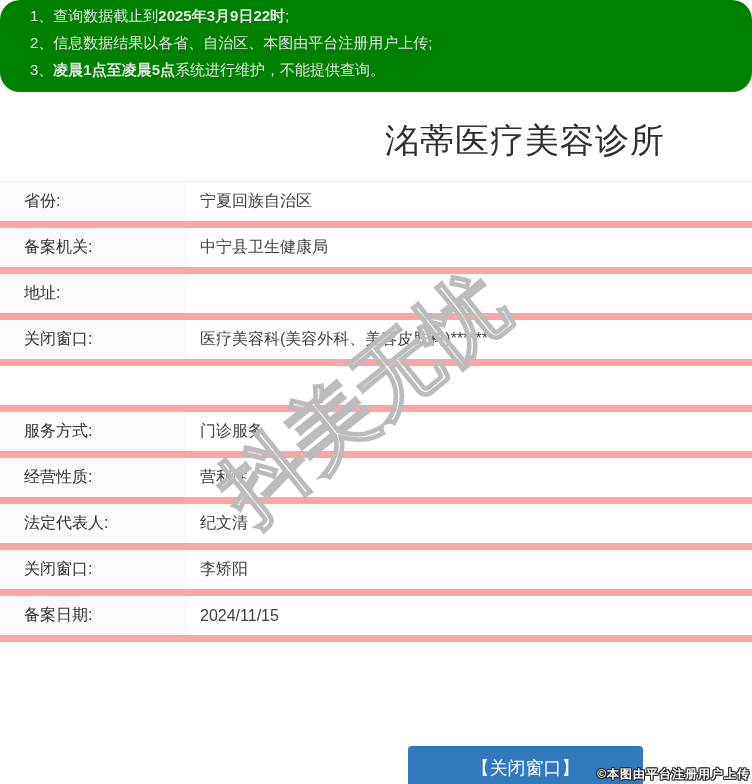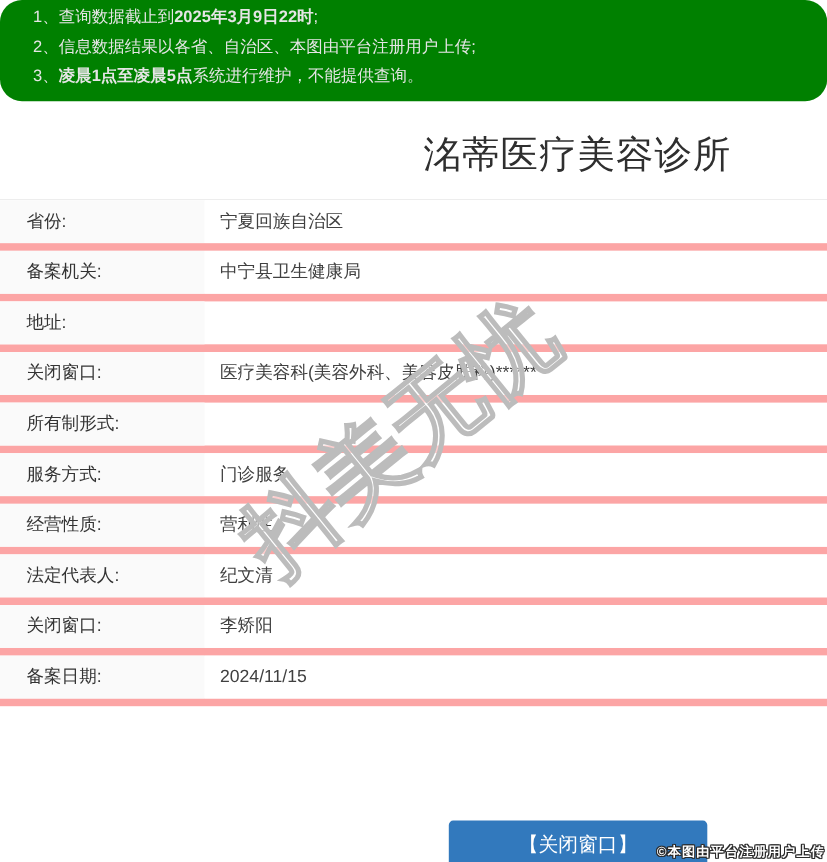--- a/index.html
+++ b/index.html
@@ -135,21 +135,20 @@
     <div class="info-value">中宁县卫生健康局</div>
   </div>
   <div class="info-row">
     <div class="info-label">地址:</div>
   </div>
   <div class="info-row">
     <div class="info-label">关闭窗口:</div>
     <div class="info-value">医疗美容科(美容外科、美容皮肤科)******</div>
   </div>
   <div class="info-row">
-    <div class="info-label">所有制形式:</div>
   </div>
   <div class="info-row">
     <div class="info-label">服务方式:</div>
     <div class="info-value">门诊服务</div>
   </div>
   <div class="info-row">
     <div class="info-label">经营性质:</div>
     <div class="info-value">营利性</div>
   </div>
   <div class="info-row">

